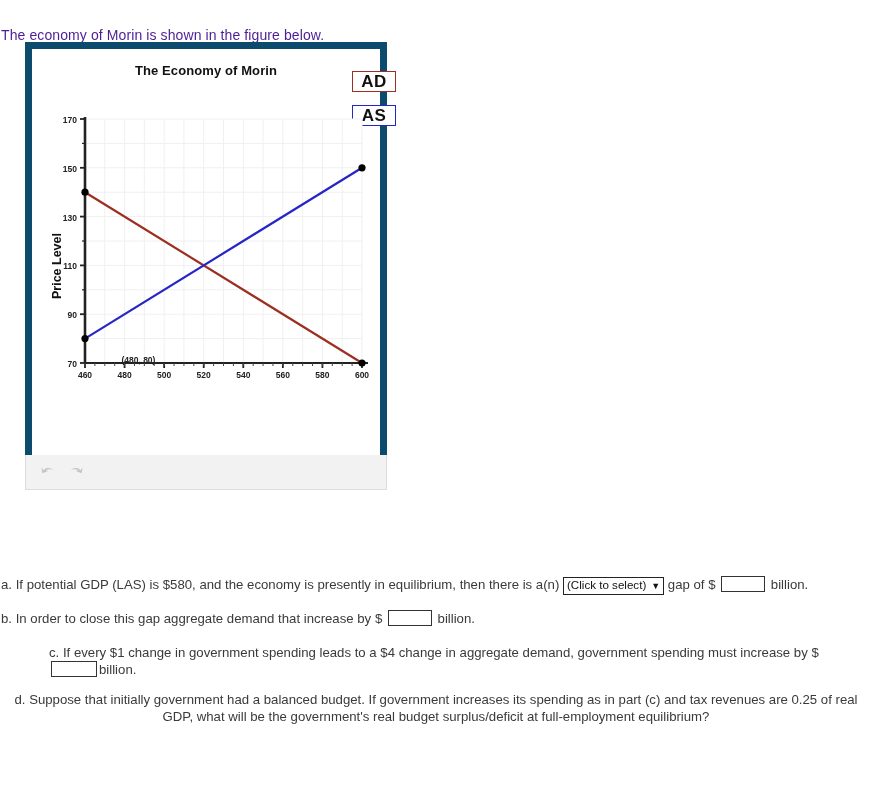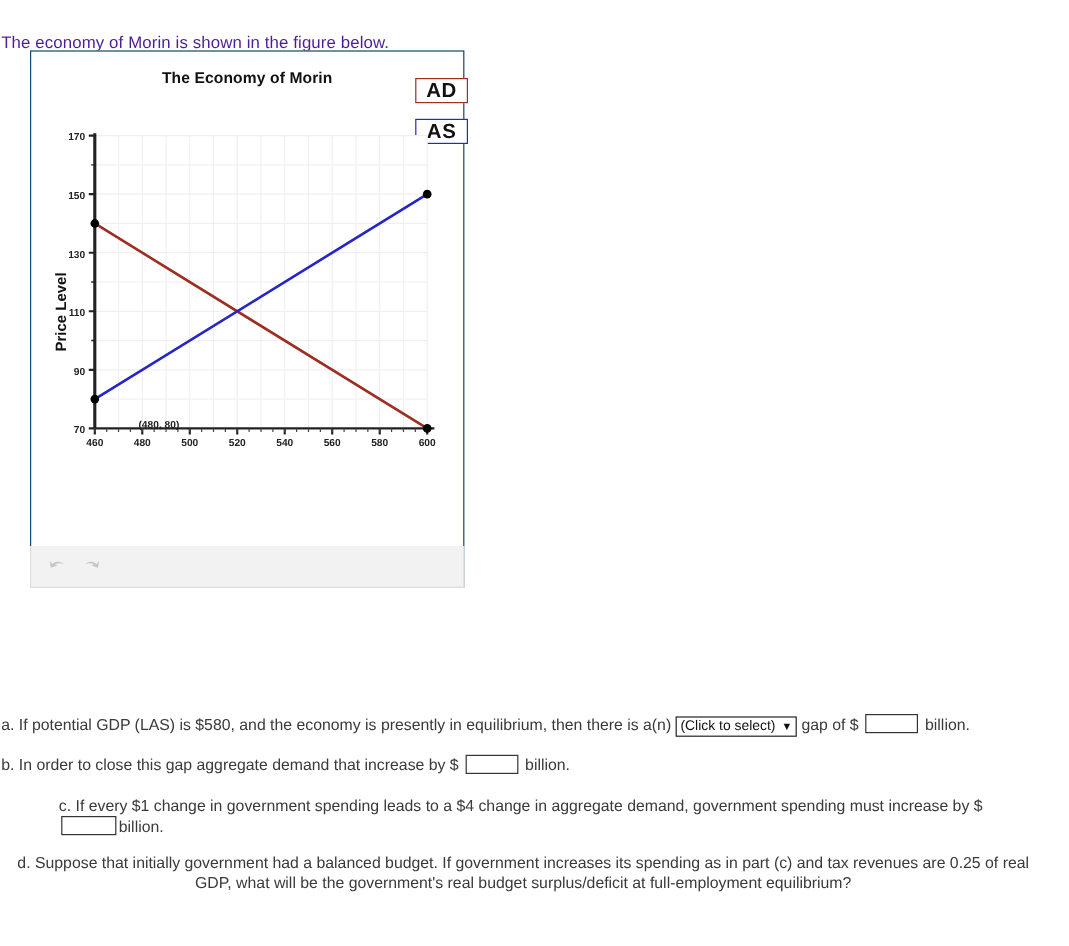--- a/index.html
+++ b/index.html
@@ -21,21 +21,21 @@
     letter-spacing: 0.1px;
     margin-top: 19px;
   }
 
   
   .figure-panel {
     position: absolute;
     left: 25px; top: 42px;
     width: 362px; height: 448px;
     background: #ffffff;
-    border: 1px solid #0c4a6e;
+    border: 7px solid #0c4a6e;
   }
   .chart-title {
     position: absolute;
     left: 0; right: 0; top: 14px;
     text-align: center;
     font-size: 13px;
     font-weight: bold;
     color: #111111;
     letter-spacing: 0.1px;
   }
@@ -100,21 +100,20 @@
   }
   #undo-btn { left: 12px; }
   #redo-btn { left: 40px; }
 
   
   .q {
     position: absolute;
     font-size: 13.2px;
     color: #3a3a3a;
     line-height: 17px;
-    margin-top: 19px;
   }
   #q-a { left: 1px; top: 576px; }
   #q-b { left: 1px; top: 610px; }
   #q-c { left: 1px; top: 644px; width: 870px; padding-left: 48px; }
   #q-d { left: 1px; top: 691px; width: 870px; text-align: center; }
   #q-d2 { left: 22px; top: 738px; }
 
   .blank-input {
     display: inline-block;
     width: 44px; height: 16px;

